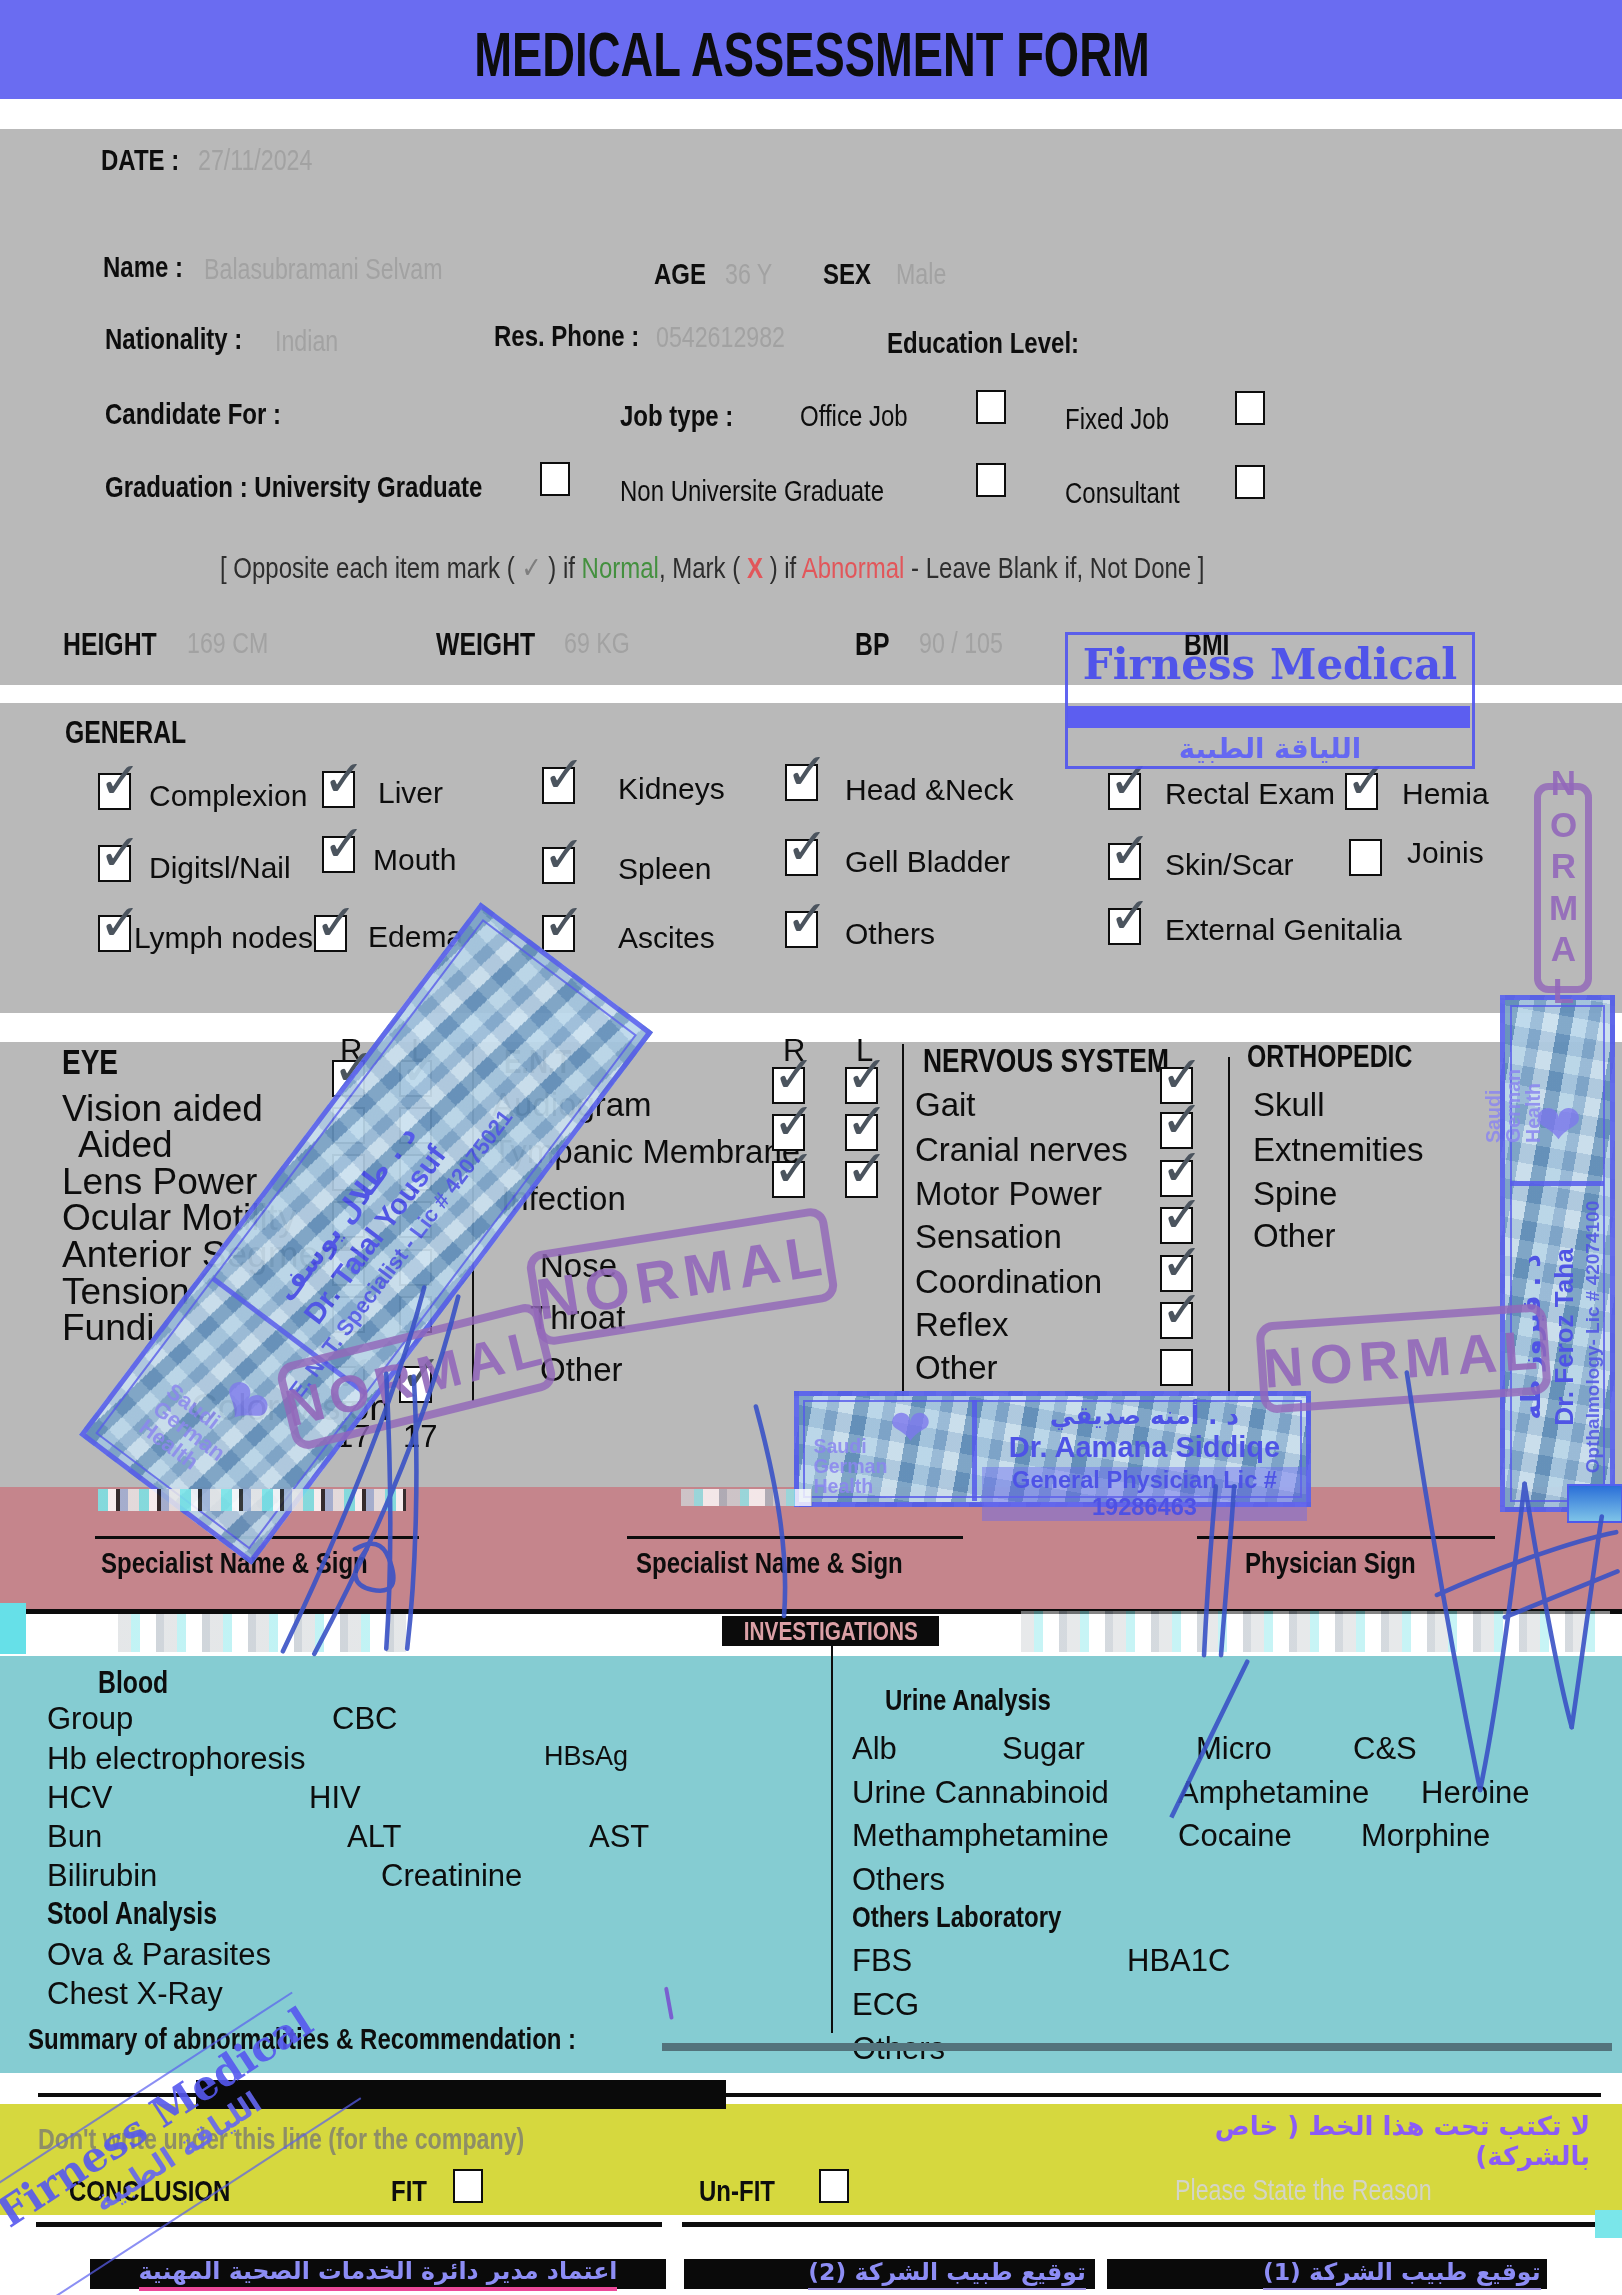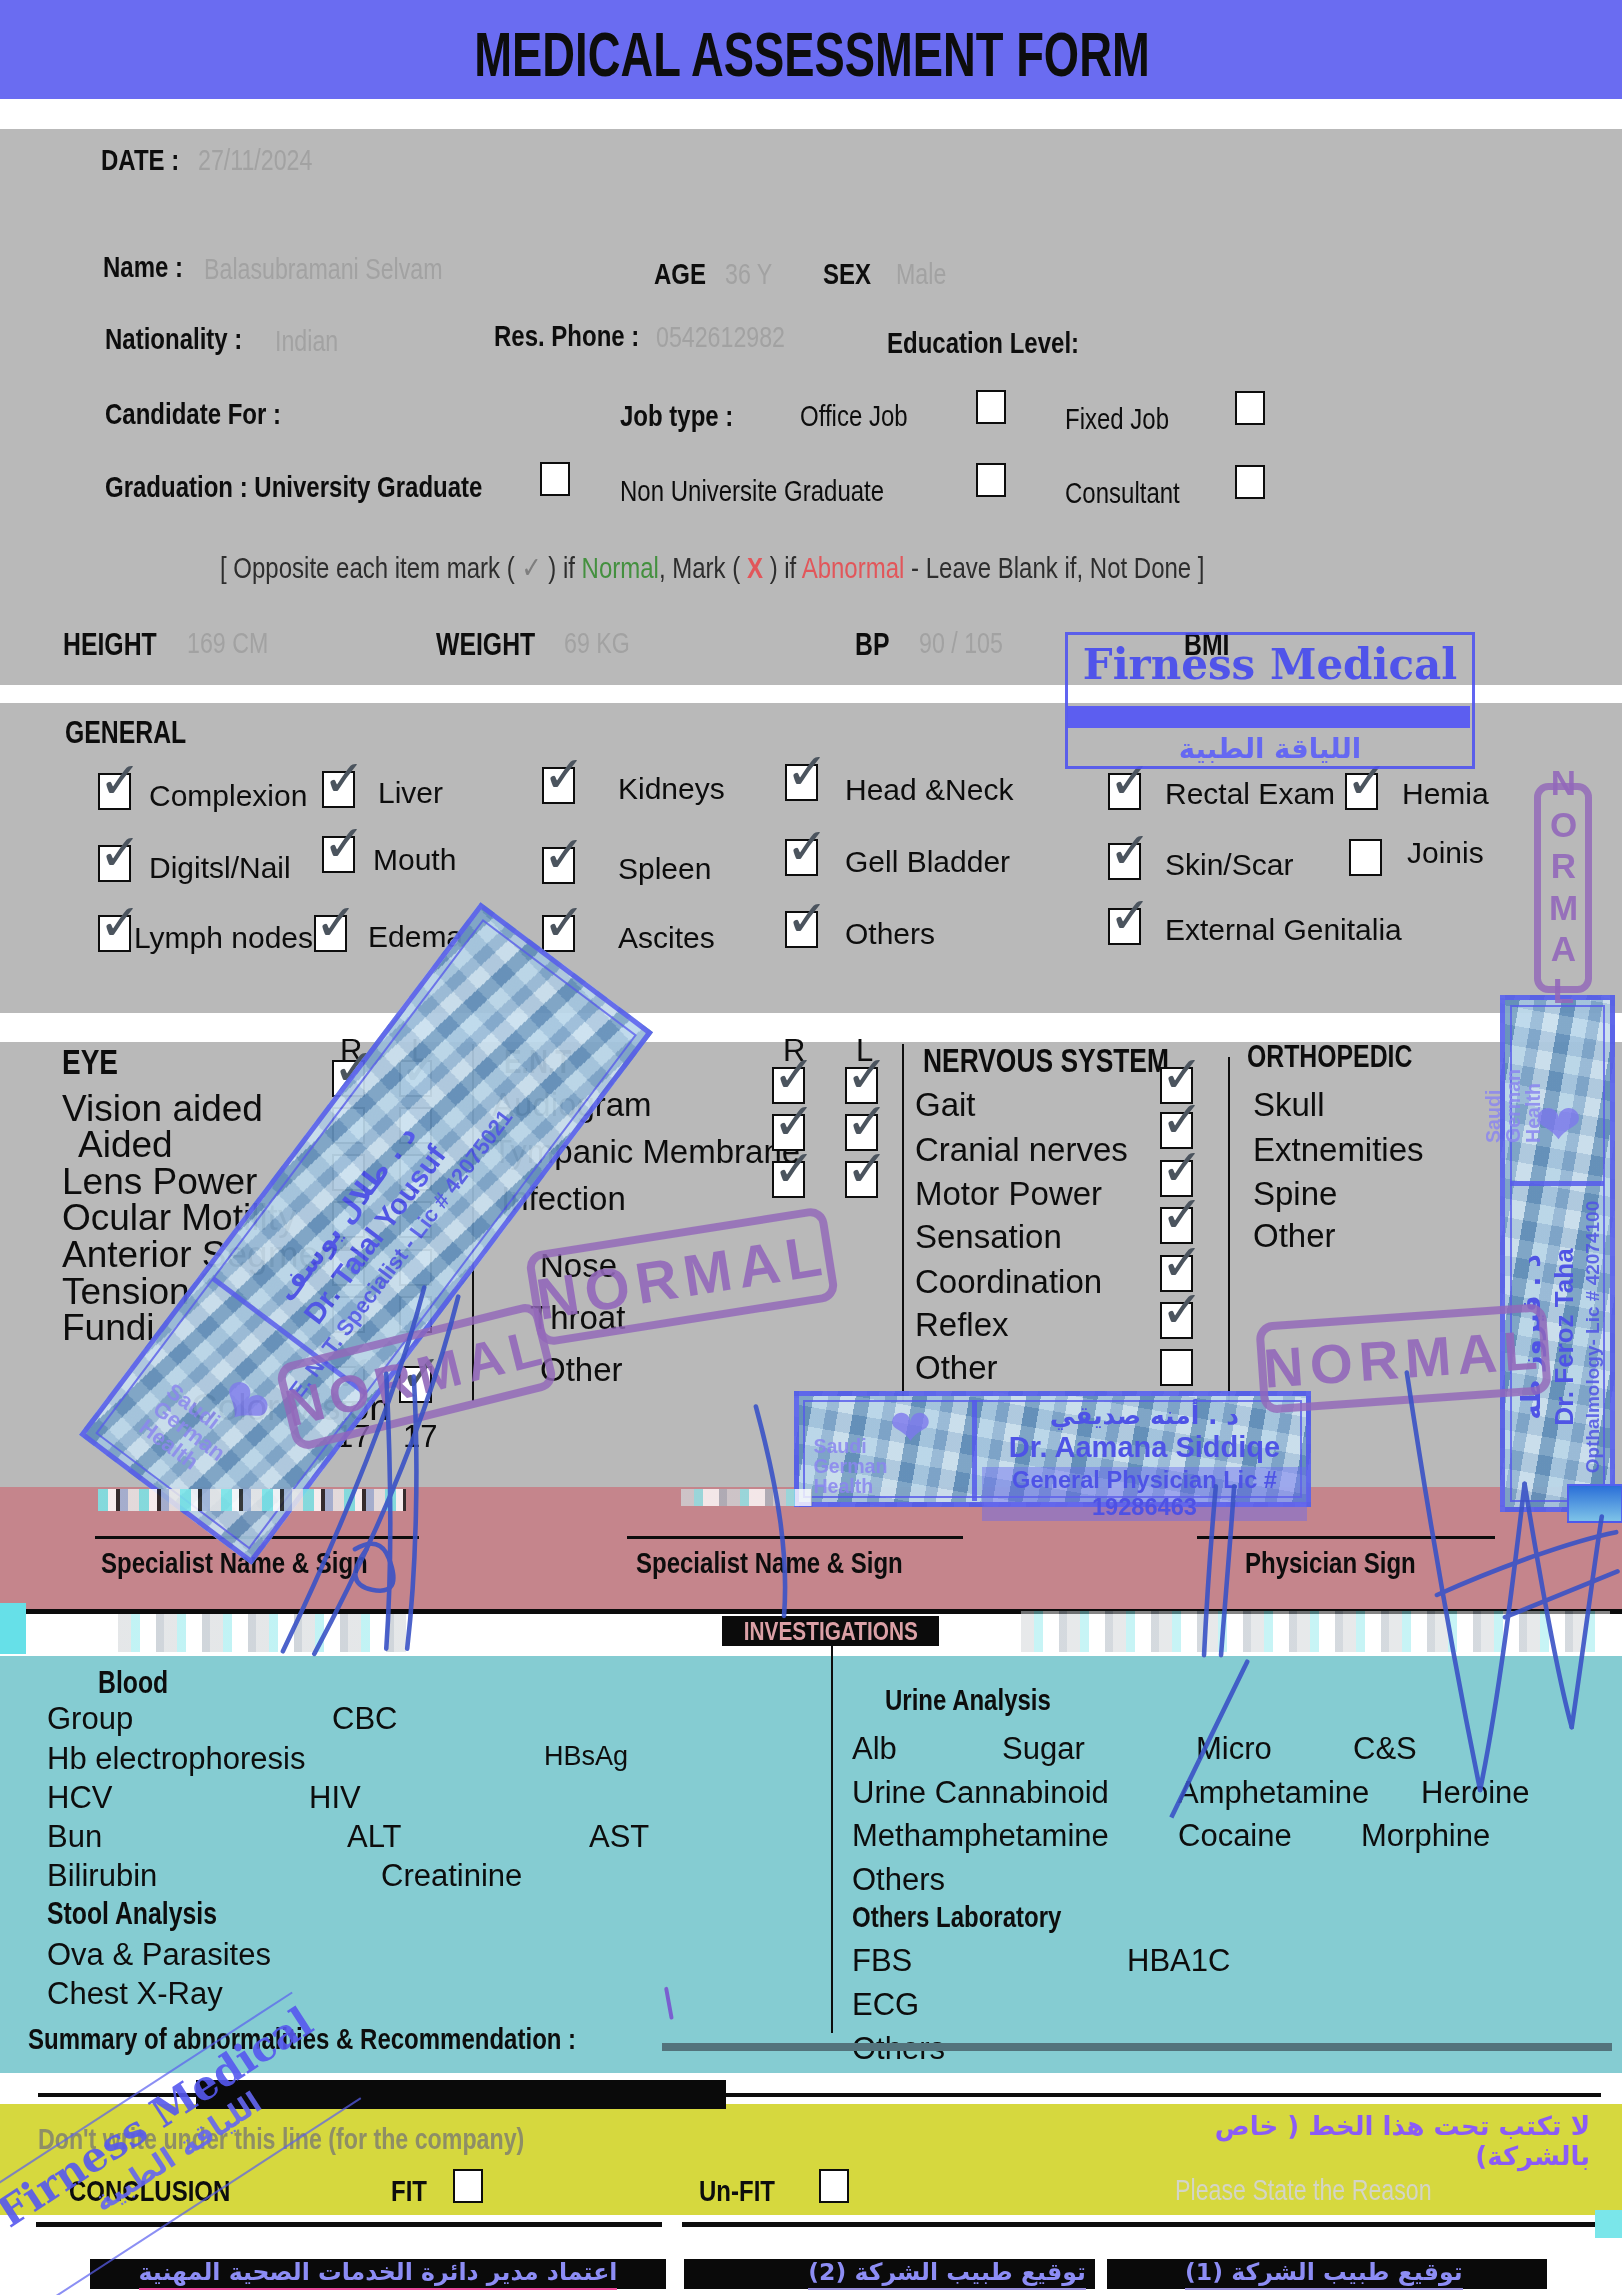--- a/index.html
+++ b/index.html
@@ -481,26 +481,26 @@
   <div class="abs" style="left:-9.8px;top:2081px;width:366px;height:124px;transform:rotate(-33deg);z-index:30;
               border-top:2.6px solid rgba(90,95,240,.7);border-bottom:2.6px solid rgba(90,95,240,.7);text-align:center">
     <div class="serifst b" style="font-size:41px;color:rgba(85,88,238,.9);margin-top:5.2px">Firness Medical</div>
     <div class="ar b" dir="rtl" style="font-size:29px;color:rgba(100,102,242,.9)">اللياقة الطبية</div>
   </div>
 
   <div class="line" style="left:36px;top:2222px;width:626px;height:4.6px;z-index:10"></div>
   <div class="line" style="left:682px;top:2222px;width:919px;height:4.6px;z-index:10"></div>
 
   <div class="abs" style="left:90px;top:2259px;width:576px;height:30px;background:#0a0a0a;z-index:10;display:flex;align-items:center;justify-content:center">
-    <span class="ar b" dir="rtl" style="font-size:23.6px;color:#8d8df5;border-bottom:2px solid #ec4899;padding-bottom:2.6px">اعتماد مدير دائرة الخدمات الصحية المهنية</span>
+    <span class="ar b" dir="rtl" style="font-size:23.6px;color:#8d8df5;border-bottom:4px solid #ec4899;padding-bottom:2.6px">اعتماد مدير دائرة الخدمات الصحية المهنية</span>
   </div>
   <div class="abs" style="left:684px;top:2259px;width:411px;height:30px;background:#0a0a0a;z-index:10;display:flex;align-items:center;justify-content:flex-end;padding-right:9.2px;box-sizing:border-box">
     <span class="ar b" dir="rtl" style="font-size:23.6px;color:#8d8df5;border-bottom:2px solid #9a90dc;padding-bottom:2.6px">توقيع طبيب الشركة (2)</span>
   </div>
-  <div class="abs" style="left:1107px;top:2259px;width:440px;height:30px;background:#0a0a0a;z-index:10;display:flex;align-items:center;justify-content:center;padding-right:6.5px;box-sizing:border-box">
+  <div class="abs" style="left:1107px;top:2259px;width:440px;height:30px;background:#0a0a0a;z-index:10;display:flex;align-items:center;justify-content:flex-end;padding-right:6.5px;box-sizing:border-box">
     <span class="ar b" dir="rtl" style="font-size:23.6px;color:#8d8df5;border-bottom:2px solid #9a90dc;padding-bottom:2.6px">توقيع طبيب الشركة (1)</span>
   </div>
 
   <svg class="sig" width="1623" height="2295" viewBox="0 0 2480 3508">
     <g fill="none" stroke="#3a53c6" stroke-width="7" stroke-linecap="round" opacity=".9">
       <path d="M 648 1968 C 600 2150, 520 2340, 432 2524"></path>
       <path d="M 700 1982 C 655 2160, 575 2350, 480 2528"></path>
       <path d="M 560 2368 q -38 52 8 62 q 48 10 26 -48 q -14 -36 -52 -14"></path>
       <path d="M 590 2100 C 596 2220, 600 2380, 590 2520"></path>
       <path d="M 632 2104 C 640 2240, 636 2400, 622 2520"></path>

